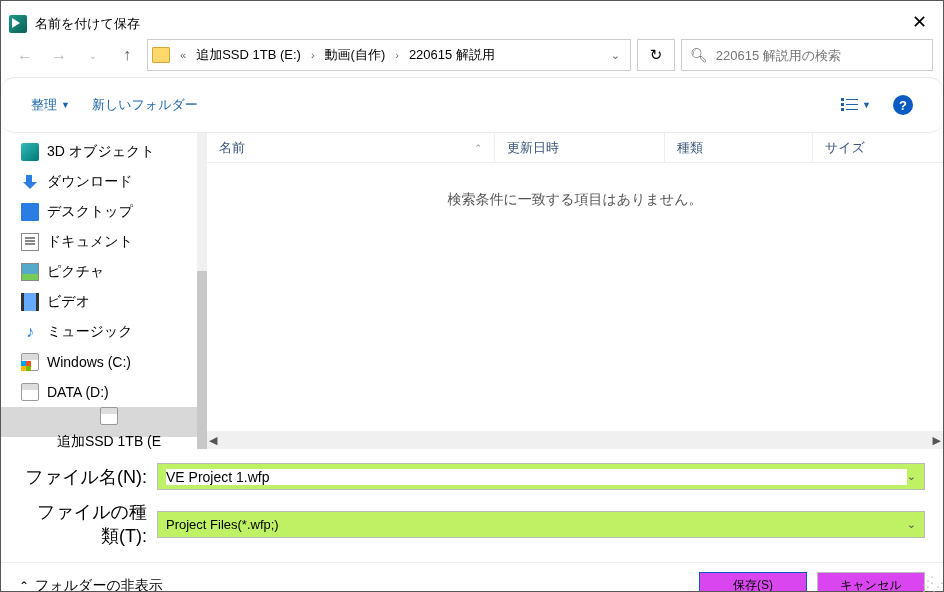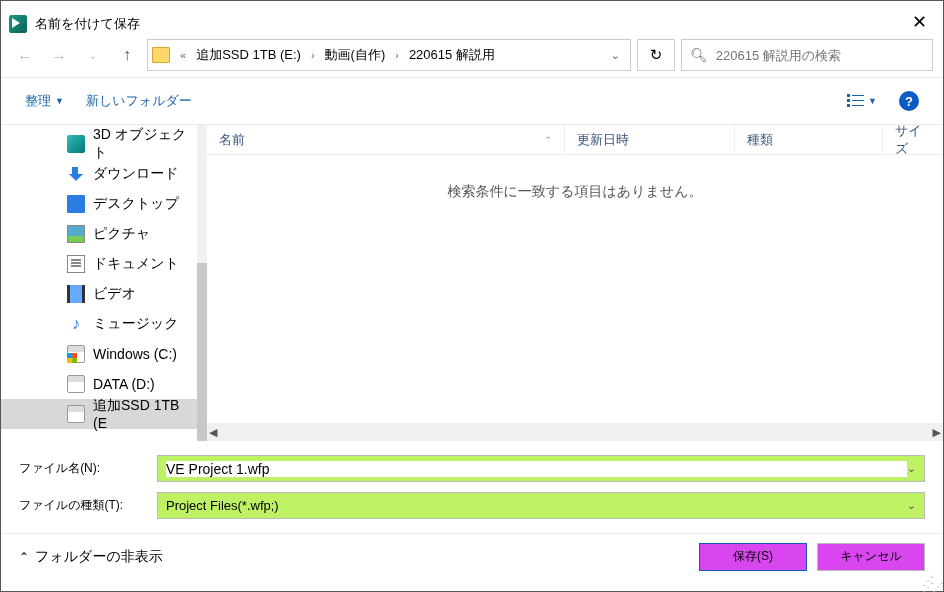--- a/index.html
+++ b/index.html
@@ -14,31 +14,31 @@
 .nav-btn.disabled{color:#bbb;}
 .pathbox { flex:1; height:32px; border:1px solid #ccc; background:#fff; display:flex; align-items:center; padding:0 4px; gap:2px;}
 .pathbox .folder-icon{width:18px;height:16px;background:#ffd86b;border:1px solid #d4a830;border-radius:1px;margin-right:4px;}
 .pathbox .chev{color:#666;font-size:11px;padding:0 4px;}
 .pathbox .seg{padding:2px 4px;}
 .pathbox .dropdown{margin-left:auto;color:#666;padding:0 6px;font-size:11px;}
 .refresh{width:38px;height:32px;border:1px solid #ccc;display:flex;align-items:center;justify-content:center;font-size:15px;}
 .searchbox{width:252px;height:32px;border:1px solid #ccc;display:flex;align-items:center;padding:0 8px;gap:8px;}
 .searchbox .mag{color:#666;font-size:14px;}
 .searchbox input{border:none;outline:none;flex:1;color:#4c1d95;font-size:13px;}
-.toolbar{height:48px;border-top:1px solid #e8e8e8;border-bottom:1px solid #e8e8e8;background:#fff;display:flex;align-items:center;padding:0 24px;gap:22px;}
+.toolbar{height:56px;border-top:1px solid #e8e8e8;border-bottom:1px solid #e8e8e8;background:#fff;display:flex;align-items:center;padding:0 30px;gap:22px;border-radius:14px;}
 .org{color:#1a63a8;display:flex;align-items:center;gap:4px;}
 .org .dd{font-size:9px;}
 .newf{color:#1a63a8;}
 .spacer{flex:1;}
 .viewbtn{display:flex;align-items:center;gap:3px;color:#1a63a8;}
 .help{width:20px;height:20px;border-radius:50%;background:#0a5bc4;color:#fff;display:flex;align-items:center;justify-content:center;font-size:13px;font-weight:bold;}
 .content{display:flex;height:316px;}
 .sidebar{width:196px;overflow-y:auto;padding-top:4px;}
-.sidebar .item{height:30px;display:flex;align-items:center;padding-left:66px;gap:8px;font-size:14px;}
-.sidebar .item.selected{background:#d8d8d8;}
+.sidebar .item{height:30px;display:flex;align-items:center;padding-left:20px;gap:8px;font-size:14px;}
+.sidebar .item.selected{background:#d8d8d8;flex-direction:column;}
 .sidebar .ico{width:18px;height:18px;display:inline-block;flex-shrink:0;}
 .ico-3d{background:linear-gradient(135deg,#3bb,#077);border-radius:2px;}
 .ico-down{position:relative;}
 .ico-down::before{content:"";position:absolute;top:2px;left:5px;width:6px;height:7px;background:#2a7de1;}
 .ico-down::after{content:"";position:absolute;top:9px;left:2px;width:0;height:0;border-left:7px solid transparent;border-right:7px solid transparent;border-top:7px solid #2a7de1;}
 .ico-desk{background:#2a7de1;border-radius:1px;}
 .ico-doc{background:#fff;border:1px solid #888;position:relative;}
 .ico-doc::after{content:"";position:absolute;top:3px;left:3px;right:3px;height:2px;background:#888;box-shadow:0 3px 0 #888,0 6px 0 #888;}
 .ico-pic{background:linear-gradient(180deg,#5ac 60%,#7c5 60%);border:1px solid #888;}
 .ico-vid{background:linear-gradient(90deg,#333 15%,#6af 15% 85%,#333 85%);}
@@ -49,21 +49,21 @@
 .vsep .thumb{position:absolute;top:138px;bottom:0;left:0;right:0;background:#c8c8c8;}
 .main{flex:1;display:flex;flex-direction:column;}
 .headers{height:30px;border-bottom:1px solid #eee;display:flex;align-items:center;color:#38547a;font-size:13px;}
 .headers .h{padding:0 12px;border-right:1px solid #eee;height:100%;display:flex;align-items:center;gap:6px;}
 .headers .sort{font-size:9px;color:#888;}
 .empty{flex:1;display:flex;justify-content:center;padding-top:28px;color:#555;font-size:14px;}
 .hscroll{height:18px;background:#f0f0f0;display:flex;align-items:center;justify-content:space-between;padding:0 2px;}
 .hscroll .arr{font-size:11px;color:#555;}
 .footer{padding:14px 18px 4px 18px;}
 .field{display:flex;align-items:center;margin-bottom:10px;}
-.field label{width:138px;text-align:left;padding-right:10px;font-size:12px;}
+.field label{width:138px;text-align:right;padding-right:10px;font-size:18px;}
 .field .cbx{flex:1;height:27px;border:1px solid #bbb;background:#bef264;display:flex;align-items:center;padding:0 8px;position:relative;}
 .field .cbx input{border:none;outline:none;flex:1;font-size:14px;}
 .field .cbx .dd{color:#555;font-size:11px;}
 .bottom{height:46px;display:flex;align-items:center;padding:0 18px;gap:10px;border-top: 1px solid #eee;}
 .hidef{display:flex;align-items:center;gap:6px;font-size:14px;}
 .hidef .chev{font-size:12px;}
 .btn{width:108px;height:28px;border:1px solid #bbb;background:#d946ef;display:flex;align-items:center;justify-content:center;font-size:12px;}
 .btn.primary{border-color:#0a5bc4;}
 .resize{position:absolute;bottom:2px;right:2px;color:#bbb;font-size:12px;letter-spacing:-2px;line-height:6px;}
 </style>
@@ -127,26 +127,26 @@
       </div>
     <div class="item">
         <span class="ico ico-down"></span>
         <span>ダウンロード</span>
       </div>
     <div class="item">
         <span class="ico ico-desk"></span>
         <span>デスクトップ</span>
       </div>
     <div class="item">
+        <span class="ico ico-doc"></span>
+        <span>ドキュメント</span>
+      </div>
+    <div class="item">
         <span class="ico ico-pic"></span>
         <span>ピクチャ</span>
-      </div>
-    <div class="item">
-        <span class="ico ico-doc"></span>
-        <span>ドキュメント</span>
       </div>
     <div class="item">
         <span class="ico ico-vid"></span>
         <span>ビデオ</span>
       </div>
     <div class="item">
         <span class="ico ico-music">♪</span>
         <span>ミュージック</span>
       </div>
     <div class="item">
@@ -160,21 +160,21 @@
     <div class="item selected">
         <span class="ico ico-drive"></span>
         <span>追加SSD 1TB (E</span>
       </div>
   </div>
   <div class="vsep">
       <div class="thumb"></div>
     </div>
   <div class="main">
     <div class="headers">
-      <div class="h" style="width:358px;">
+      <div class="h" style="width:288px;">
           <span>名前</span>
           <span class="sort" style="margin-left:auto;">⌃</span>
         </div>
       <div class="h" style="width:170px;">更新日時</div>
       <div class="h" style="width:148px;">種類</div>
       <div class="h" style="flex:1;border:none;">サイズ</div>
     </div>
     <div class="empty">検索条件に一致する項目はありません。</div>
     <div class="hscroll">
         <span class="arr">◀</span>

